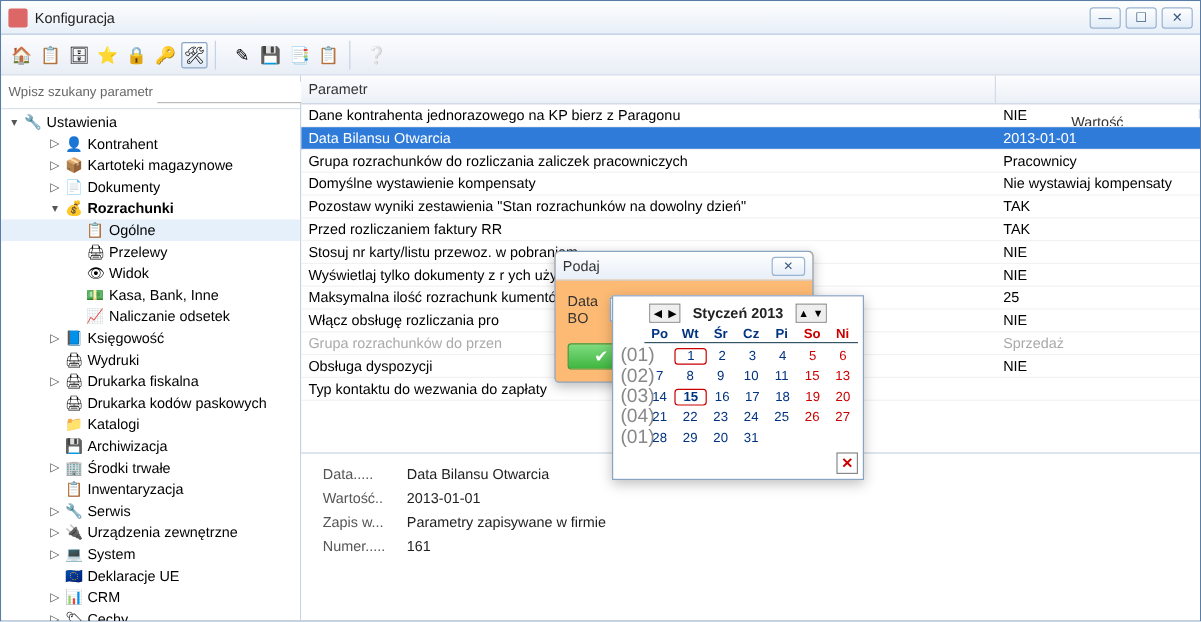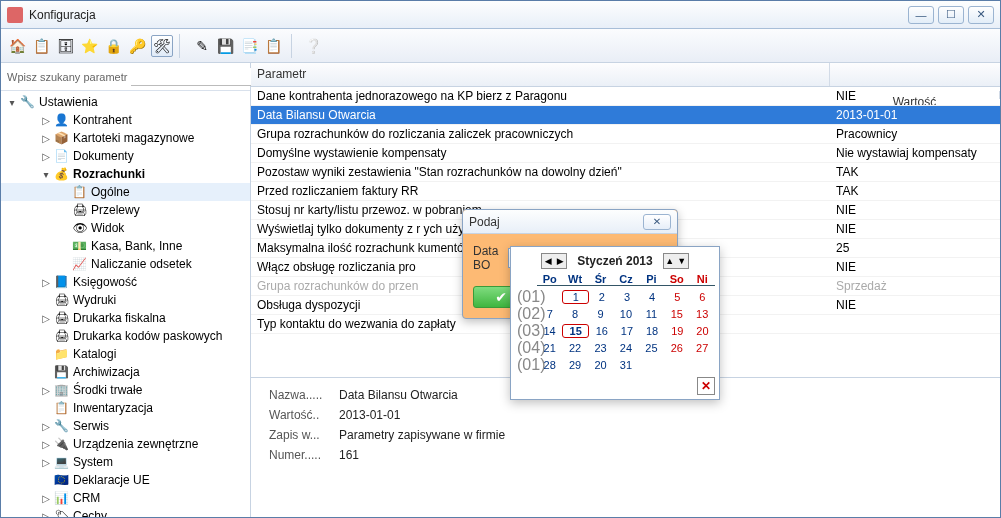--- a/index.html
+++ b/index.html
@@ -289,21 +289,21 @@
             <div class="cp">Obsługa dyspozycji</div>
             <div class="cv" style="">NIE</div>
           </div>
           <div class="row">
             <div class="cp">Typ kontaktu do wezwania do zapłaty</div>
             <div class="cv" style=""></div>
           </div>
         </div>
       <div class="details">
         <div class="drow">
-            <div class="dlab">Nazwa.....</div>
+            <div class="dlab">Data.....</div>
             <div class="dval">Data Bilansu Otwarcia</div>
           </div>
         <div class="drow">
             <div class="dlab">Wartość..</div>
             <div class="dval">2013-01-01</div>
           </div>
         <div class="drow">
             <div class="dlab">Zapis w...</div>
             <div class="dval">Parametry zapisywane w firmie</div>
           </div>

